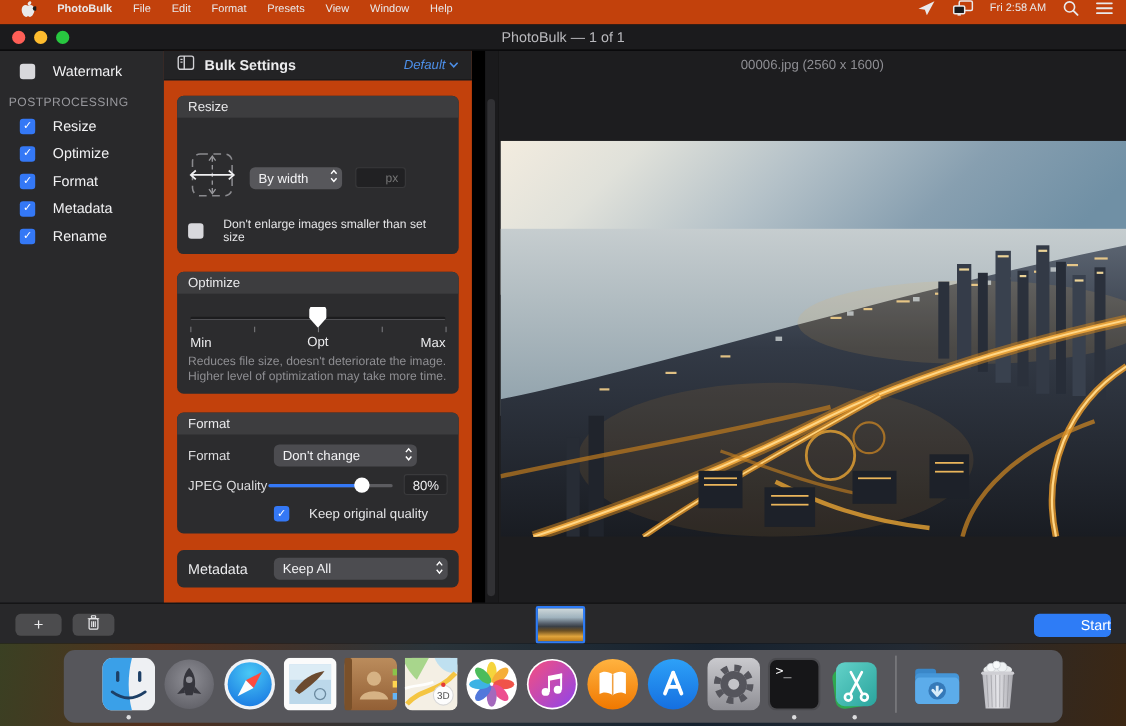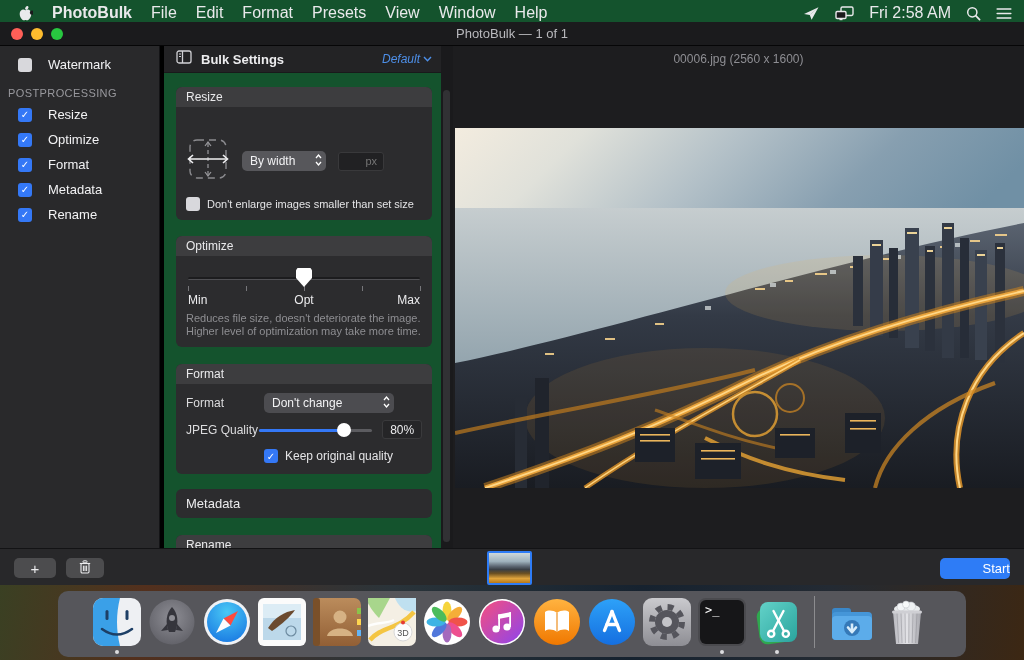--- a/index.html
+++ b/index.html
@@ -1,21 +1,21 @@
 <!DOCTYPE html>
 <html><head>
 <meta charset="utf-8">
 <style>
   * { box-sizing: border-box; }
   html,body { margin:0; padding:0; width:1024px; height:660px; overflow:hidden;
     font-family:"Liberation Sans","DejaVu Sans",sans-serif; background:#000; }
 
   
-  .menubar { position:absolute; top:0; left:0; width:1024px; height:22px; background:#14532d;
-    display:flex; align-items:flex-end; color:#e9e9eb; font-size:16px; z-index:50; }
+  .menubar { position:absolute; top:0; left:0; width:1024px; height:22px; background:#c2410c;
+    display:flex; align-items:flex-start; color:#e9e9eb; font-size:10px; z-index:50; }
   .mb-left { display:flex; align-items:center; gap:19px; padding-left:18px; }
   .mb-app { font-weight:700; }
   .mb-item { font-weight:400; }
   .mb-right { margin-left:auto; display:flex; align-items:center; gap:15px; padding-right:12px; }
   .mb-ic svg { display:block; }
 
   
   .titlebar { position:absolute; top:22px; left:0; width:1024px; height:24px; background:#1b1b1d;
     border-bottom:1px solid #060607; display:flex; align-items:center; justify-content:center;
     color:#b9b9bd; font-size:13px; z-index:40; }
@@ -27,39 +27,39 @@
   .sidebar { position:absolute; left:0; top:46px; width:160px; height:502px; background:#29292b;
     border-right:1px solid #141416; padding-top:7px; }
   .side-row { display:flex; align-items:center; gap:16px; padding:4px 0 4px 18px; color:#f2f2f4; font-size:13px; margin-bottom:2px;}
   .side-header { padding:9px 0 4px 8px; color:#98989d; font-size:11px; letter-spacing:.4px; }
   .cb { width:14px; height:14px; border-radius:3px; display:flex; align-items:center; justify-content:center;
     font-size:10px; color:#fff; flex:0 0 auto; }
   .cb-on { background:#3478f6; }
   .cb-off { background:#d8d8dc; }
 
   
-  .panel { position:absolute; left:164px; top:46px; width:280px; height:502px; background:#14532d; overflow:hidden; }
+  .panel { position:absolute; left:149px; top:46px; width:280px; height:502px; background:#c2410c; overflow:hidden; }
   .panel-header { height:27px; display:flex; align-items:center; padding:0 12px; background:#232325;
     border-bottom:1px solid #19191b; }
   .ph-title { margin-left:9px; color:#ececee; font-size:13px; font-weight:600; }
   .ph-preset { margin-left:auto; color:#4d8fe8; font-size:12px; font-style:italic; display:flex; align-items:center; gap:3px; }
 
   .card { margin:0 12px; background:#2c2c2e; border-radius:6px; overflow:hidden; }
   .card-header { height:20px; background:#3d3d3f; color:#e9e9eb; font-size:12px;
     display:flex; align-items:center; padding:0 10px; }
   .card-body { padding:23px 10px 9px 10px; }
 
   .popup { background:#57575b; border-radius:5px; height:20px; display:flex; align-items:center;
     padding:0 3px 0 8px; color:#f2f2f4; font-size:12px; }
   .popup .chev { margin-left:auto; }
   .txt-input { background:#212123; border:1px solid #39393b; border-radius:3px; height:19px;
     color:#e8e8ea; font-size:11px; outline:none; font-family:inherit; }
 
   .resize-row { display:flex; align-items:center; gap:12px; margin:4px 0 9px 0; }
-  .mini-cb-row { display:flex; align-items:center; gap:7px; color:#e4e4e6; font-size:11px; }
+  .mini-cb-row { display:flex; align-items:center; gap:18px; color:#e4e4e6; font-size:11px; }
 
   
   .opt-slider { position:relative; height:44px; margin:6px 2px 0 2px; }
   .opt-track { position:absolute; left:0; right:0; top:11px; height:3px; background:#1c1c1e;
     border-bottom:1px solid #505054; border-radius:2px; }
   .opt-tick { position:absolute; top:20px; width:1px; height:5px; background:#77777b; }
   .opt-thumb { position:absolute; top:2px; left:50%; margin-left:-8px; width:16px; height:19px; background:#fff;
     clip-path:polygon(8% 0,92% 0,100% 12%,100% 52%,50% 100%,0 52%,0 12%); border-radius:2px; }
   .opt-lab { position:absolute; top:27px; color:#ececee; font-size:12px; }
   .opt-desc { color:#8e8e92; font-size:11px; line-height:13px; margin-top:2px; }
@@ -299,20 +299,29 @@
       </div>
       <div class="mini-cb-row" style="margin:10px 0 2px 78px; font-size:12px;">
         <span class="cb cb-on">✓</span>
         <span>Keep original quality</span>
       </div>
     </div>
   </div>
 
   <div class="meta-card" style="margin-top:15px;">
     <span class="f-label" style="font-size:13px; color:#ececee;">Metadata</span>
+    <div class="popup" style="flex:1; background:#4c4c50;">
+      <span>Keep All</span>
+      <span class="chev">
+        <svg width="9" height="14" viewBox="0 0 9 14">
+            <polyline points="2,5 4.5,2 7,5" fill="none" stroke="#fff" stroke-width="1.3"></polyline>
+            <polyline points="2,9 4.5,12 7,9" fill="none" stroke="#fff" stroke-width="1.3"></polyline>
+          </svg>
+      </span>
+    </div>
   </div>
 
   <div class="card" style="margin-top:17px;">
     <div class="card-header">Rename</div>
     <div class="card-body" style="padding-top:6px;">
       
       
     </div>
   </div>
 </div>

